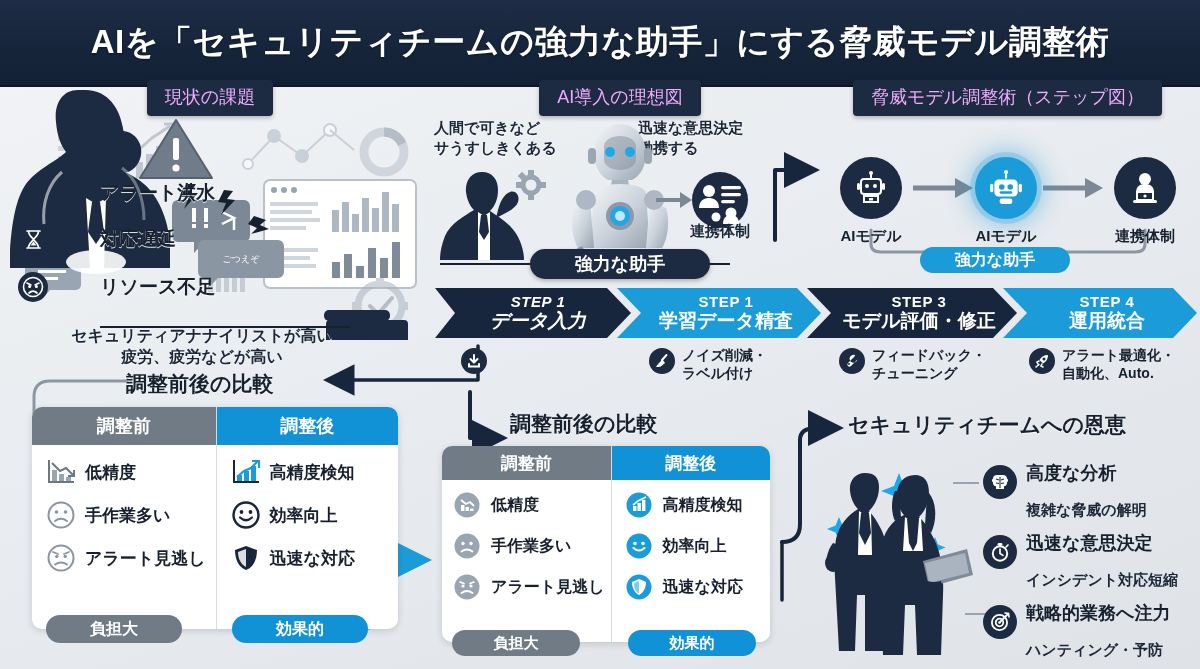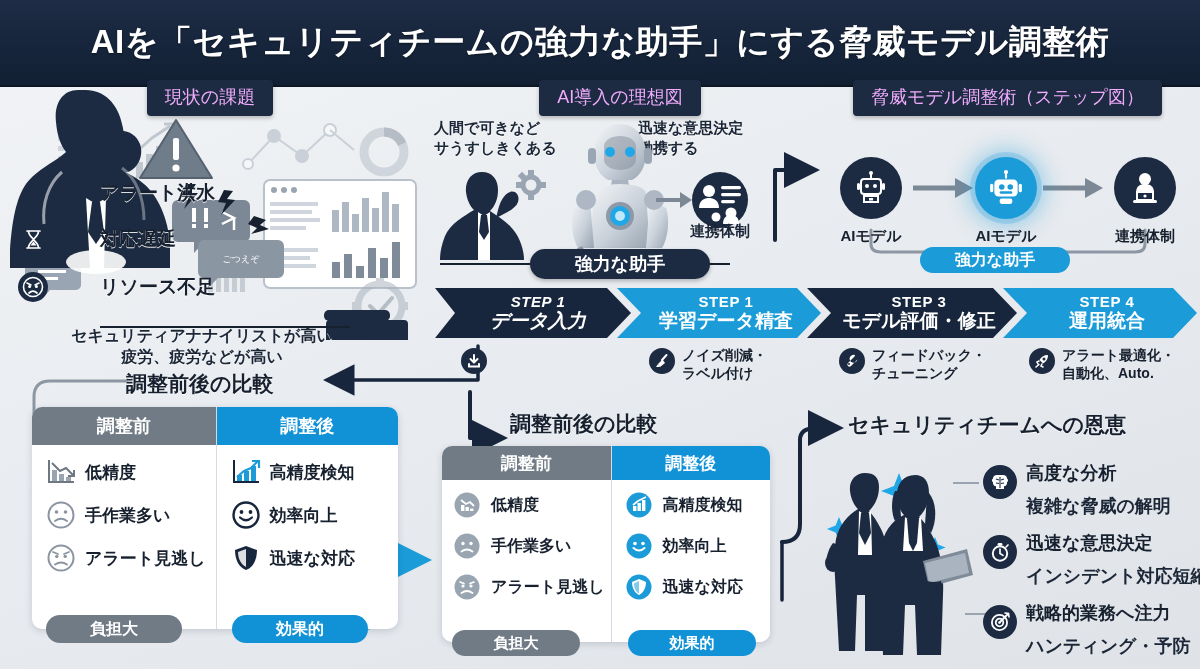--- a/index.html
+++ b/index.html
@@ -118,21 +118,21 @@
   .foot-pill.blue { background:#1192d6; }
 
   
   .p-ben { position:absolute; left:815px; top:405px; width:385px; height:264px; }
   .ben-title { position:absolute; left:33px; top:6px; font-size:21px; font-weight:bold; color:#16202e;
                white-space:nowrap; text-shadow:0 1px 0 rgba(255,255,255,.8); }
   .ben-row { position:absolute; left:168px; display:flex; align-items:flex-start; gap:9px; }
   .ben-row .bic { width:34px; height:34px; border-radius:50%; background:#1c2b42; flex:0 0 34px;
                   display:flex; align-items:center; justify-content:center; margin-top:2px; }
   .ben-h { font-size:18px; font-weight:bold; color:#16202e; line-height:1.2; white-space:nowrap; }
-  .ben-s { font-size:18px; font-weight:bold; color:#1b2637; line-height:1.25; white-space:nowrap; margin-top:10px; }
+  .ben-s { font-size:15px; font-weight:bold; color:#1b2637; line-height:1.25; white-space:nowrap; margin-top:16px; }
   .ben-dash { position:absolute; width:26px; height:2px; background:#9aa4b0; }
 
   svg.abs { position:absolute; left:0; top:0; overflow:visible; pointer-events:none; }
 </style>
 </head>
 <body>
 
 <div id="root">
 
   <div class="header">

